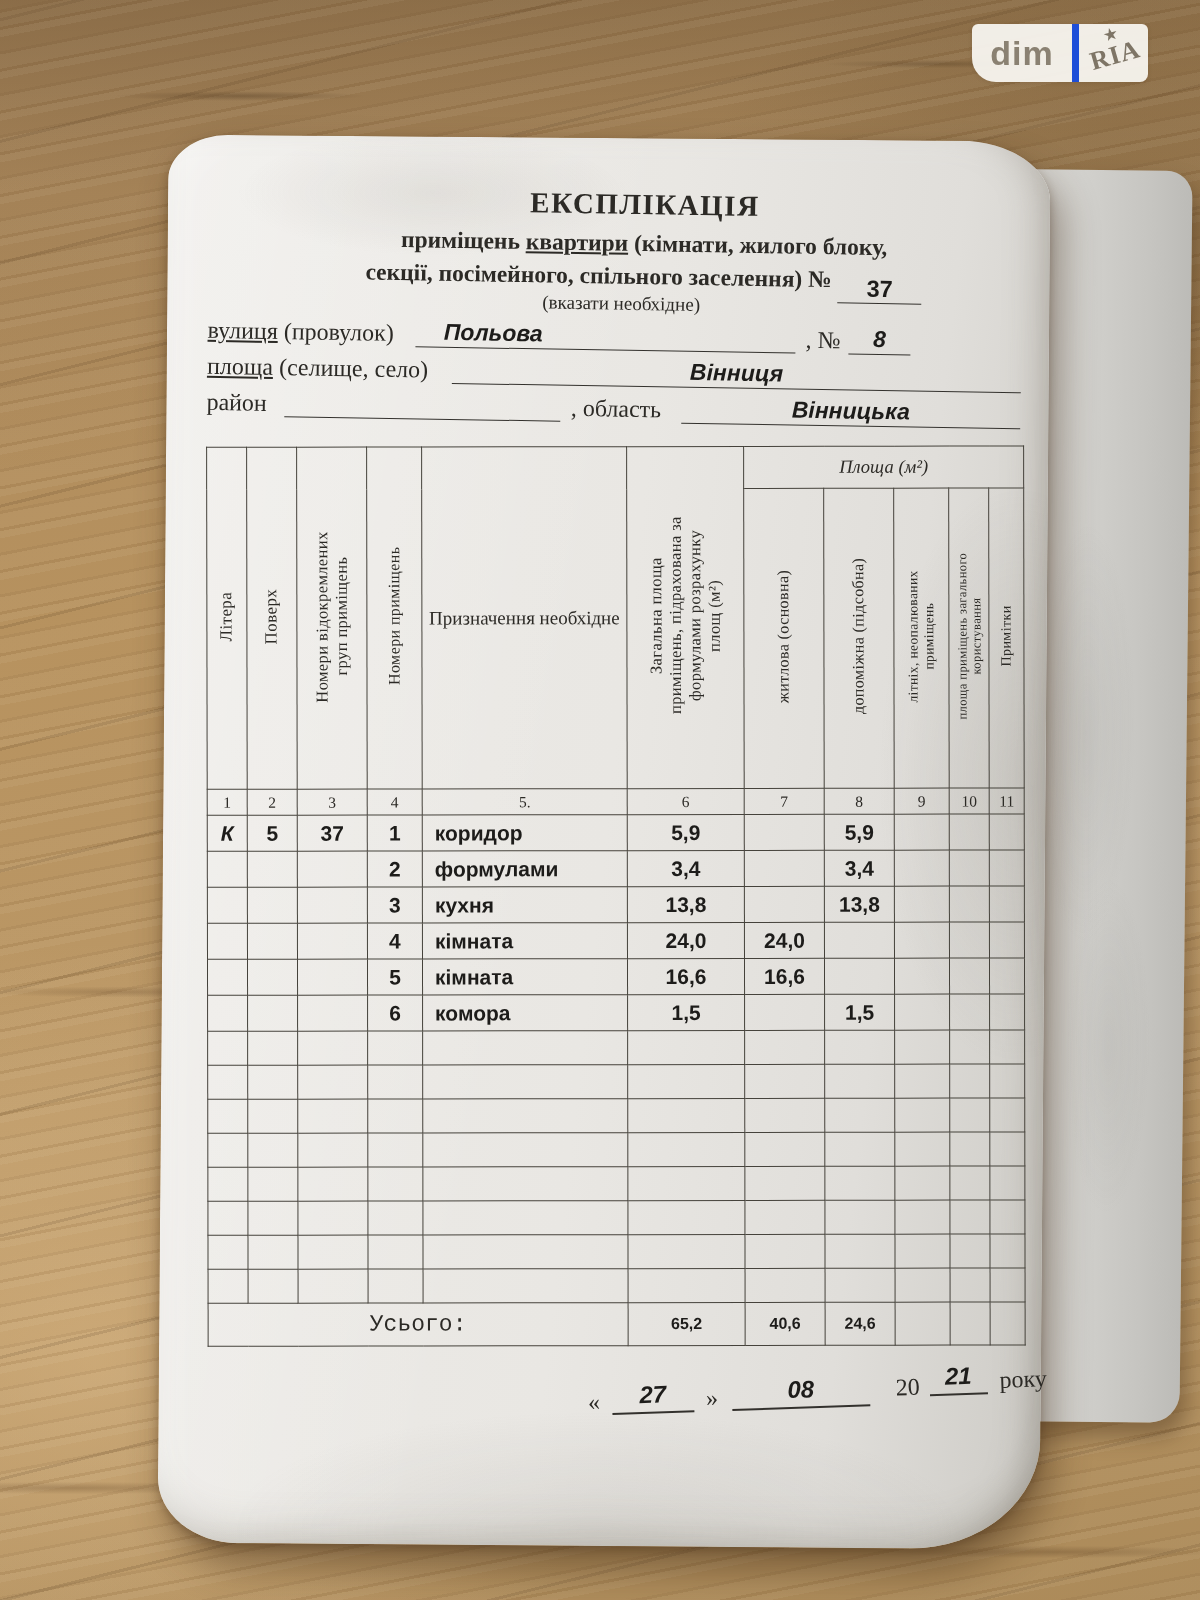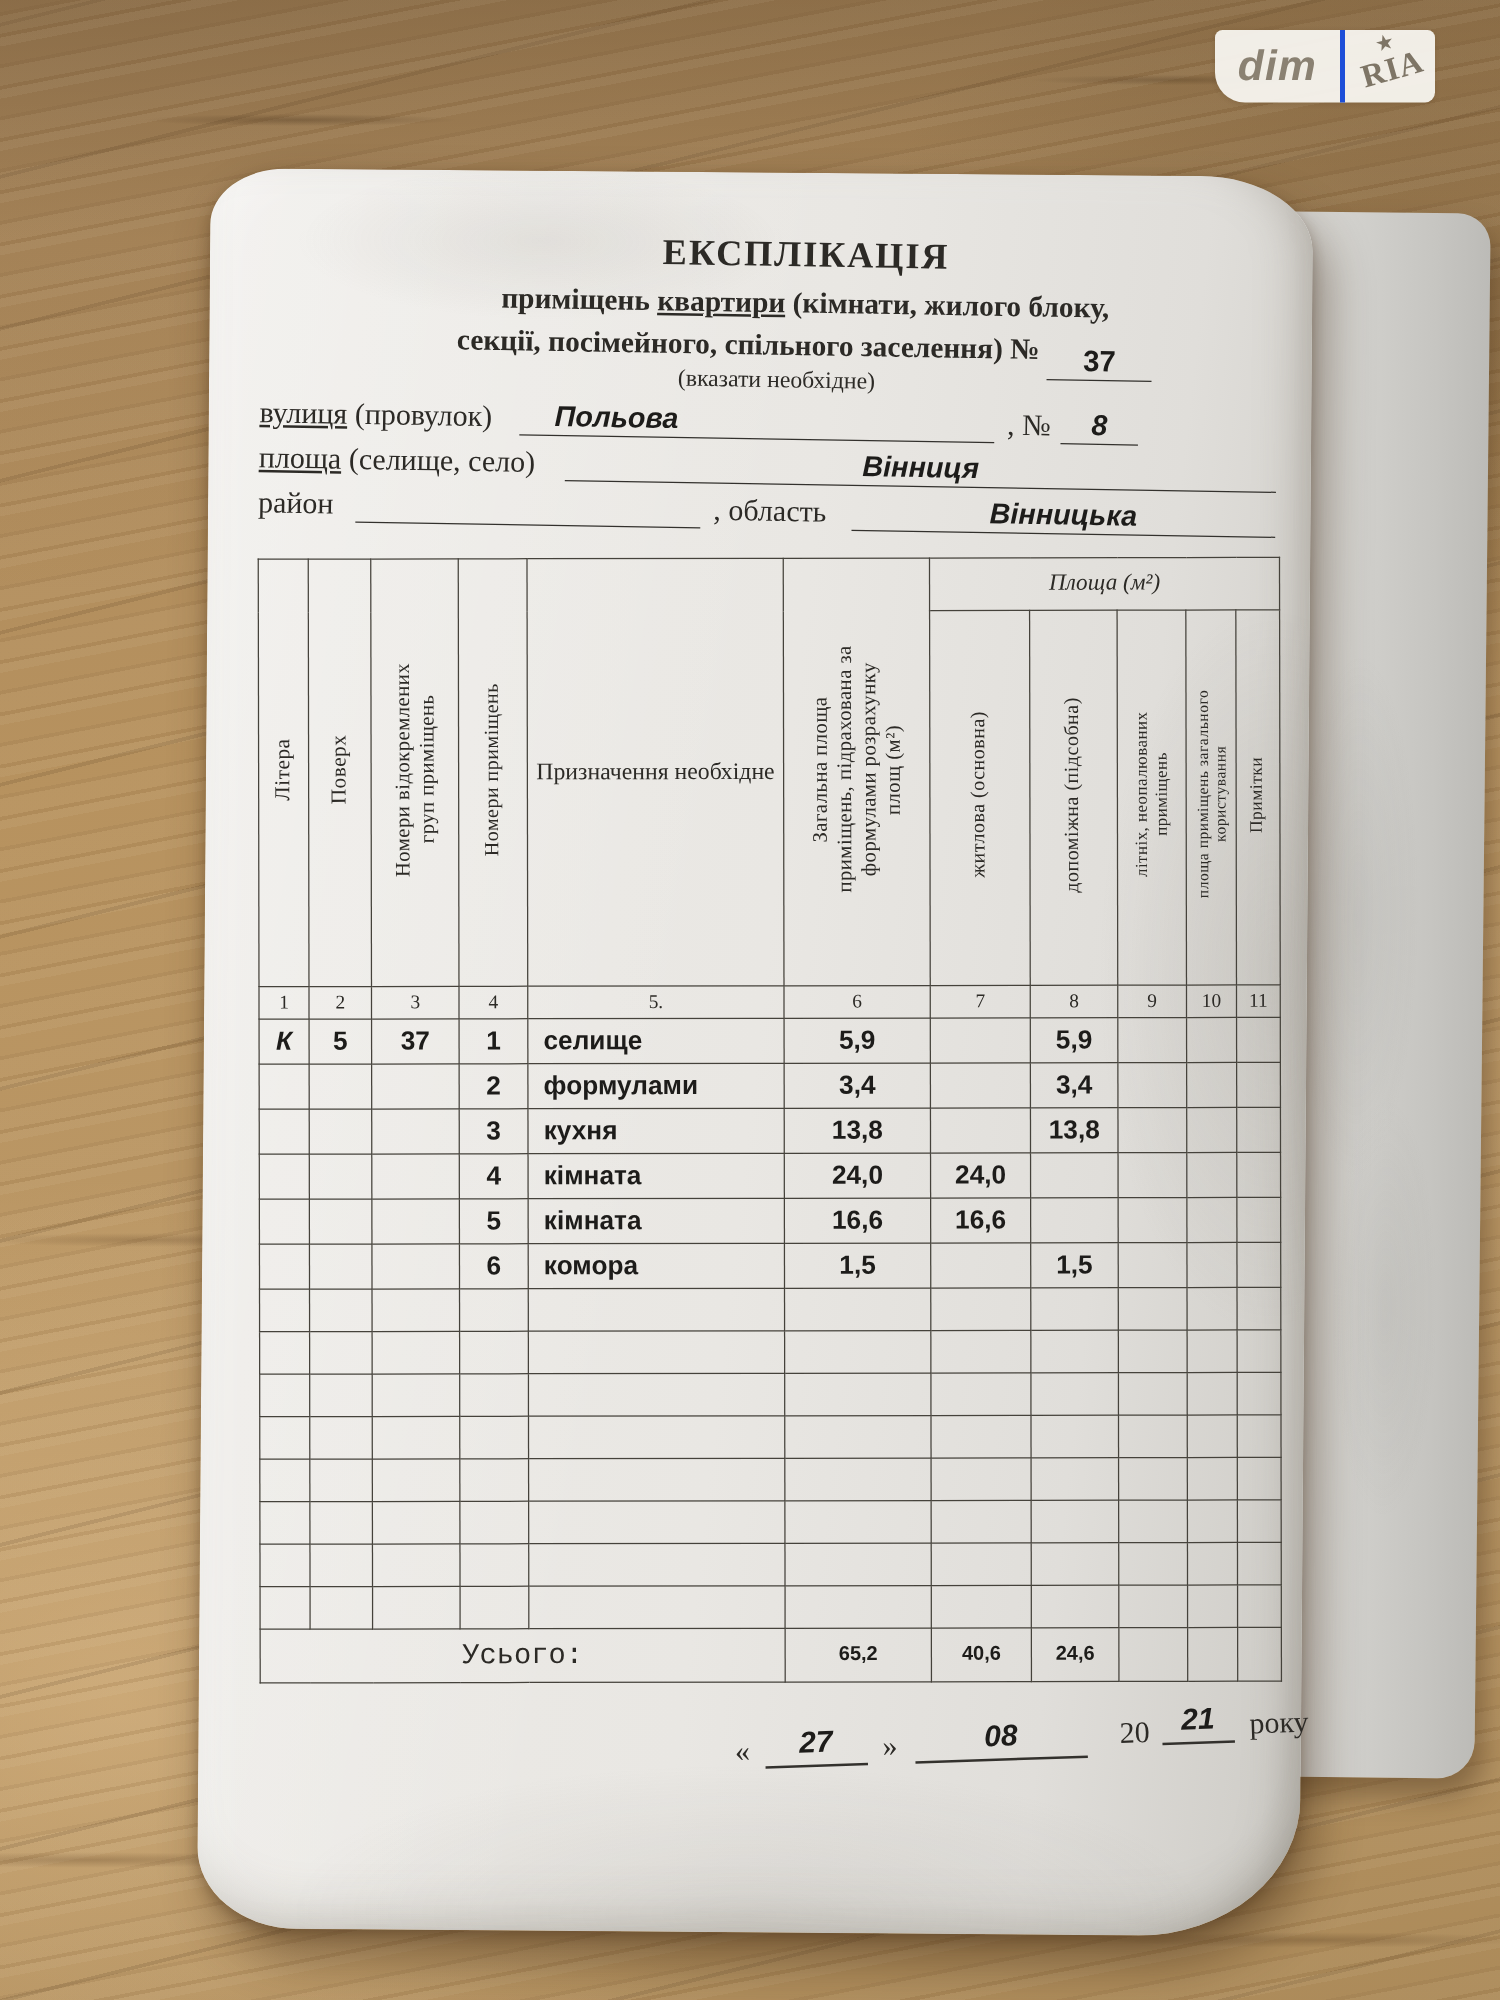--- a/index.html
+++ b/index.html
@@ -46,21 +46,21 @@
   .watermark{
     position:absolute;left:972px;top:24px;width:176px;height:58px;z-index:6;
     background:rgba(250,249,244,.92);
     border-radius:6px 6px 8px 24px;
     display:flex;align-items:stretch;
     box-shadow:0 1px 4px rgba(60,40,20,.15);
   }
   .wm-dim{
     flex:0 0 100px;display:flex;align-items:center;justify-content:center;
     font-family:"Liberation Sans",sans-serif;font-weight:700;font-size:34px;color:#8a8172;
-    border-right:4px solid #1d4ed8;letter-spacing:1px;font-style:italic;
+    border-right:7px solid #1d4ed8;letter-spacing:1px;
   }
   .wm-ria{
     flex:1;position:relative;display:flex;align-items:center;justify-content:center;
   }
   .wm-ria .ria-text{
     font-family:"Liberation Serif",serif;font-weight:700;font-size:26px;color:#7e7566;
     transform:rotate(-16deg) translate(1px,3px);letter-spacing:1px;display:inline-block;
   }
   .wm-star{
     position:absolute;top:2px;left:24px;font-size:17px;color:#7e7566;
@@ -287,21 +287,21 @@
         <td>9</td>
           <td>10</td>
         <td>11</td>
       </tr>
 
       <tr class="drow">
         <td class="c-litera">К</td>
         <td>5</td>
         <td>37</td>
         <td>1</td>
-        <td class="c-purpose">селище</td>
+        <td class="c-purpose">коридор</td>
         <td>5,9</td>
         <td></td>
         <td>5,9</td>
         <td></td>
           <td></td>
           <td></td>
       </tr>
       <tr class="drow">
         <td class="c-litera"></td>
         <td></td>

